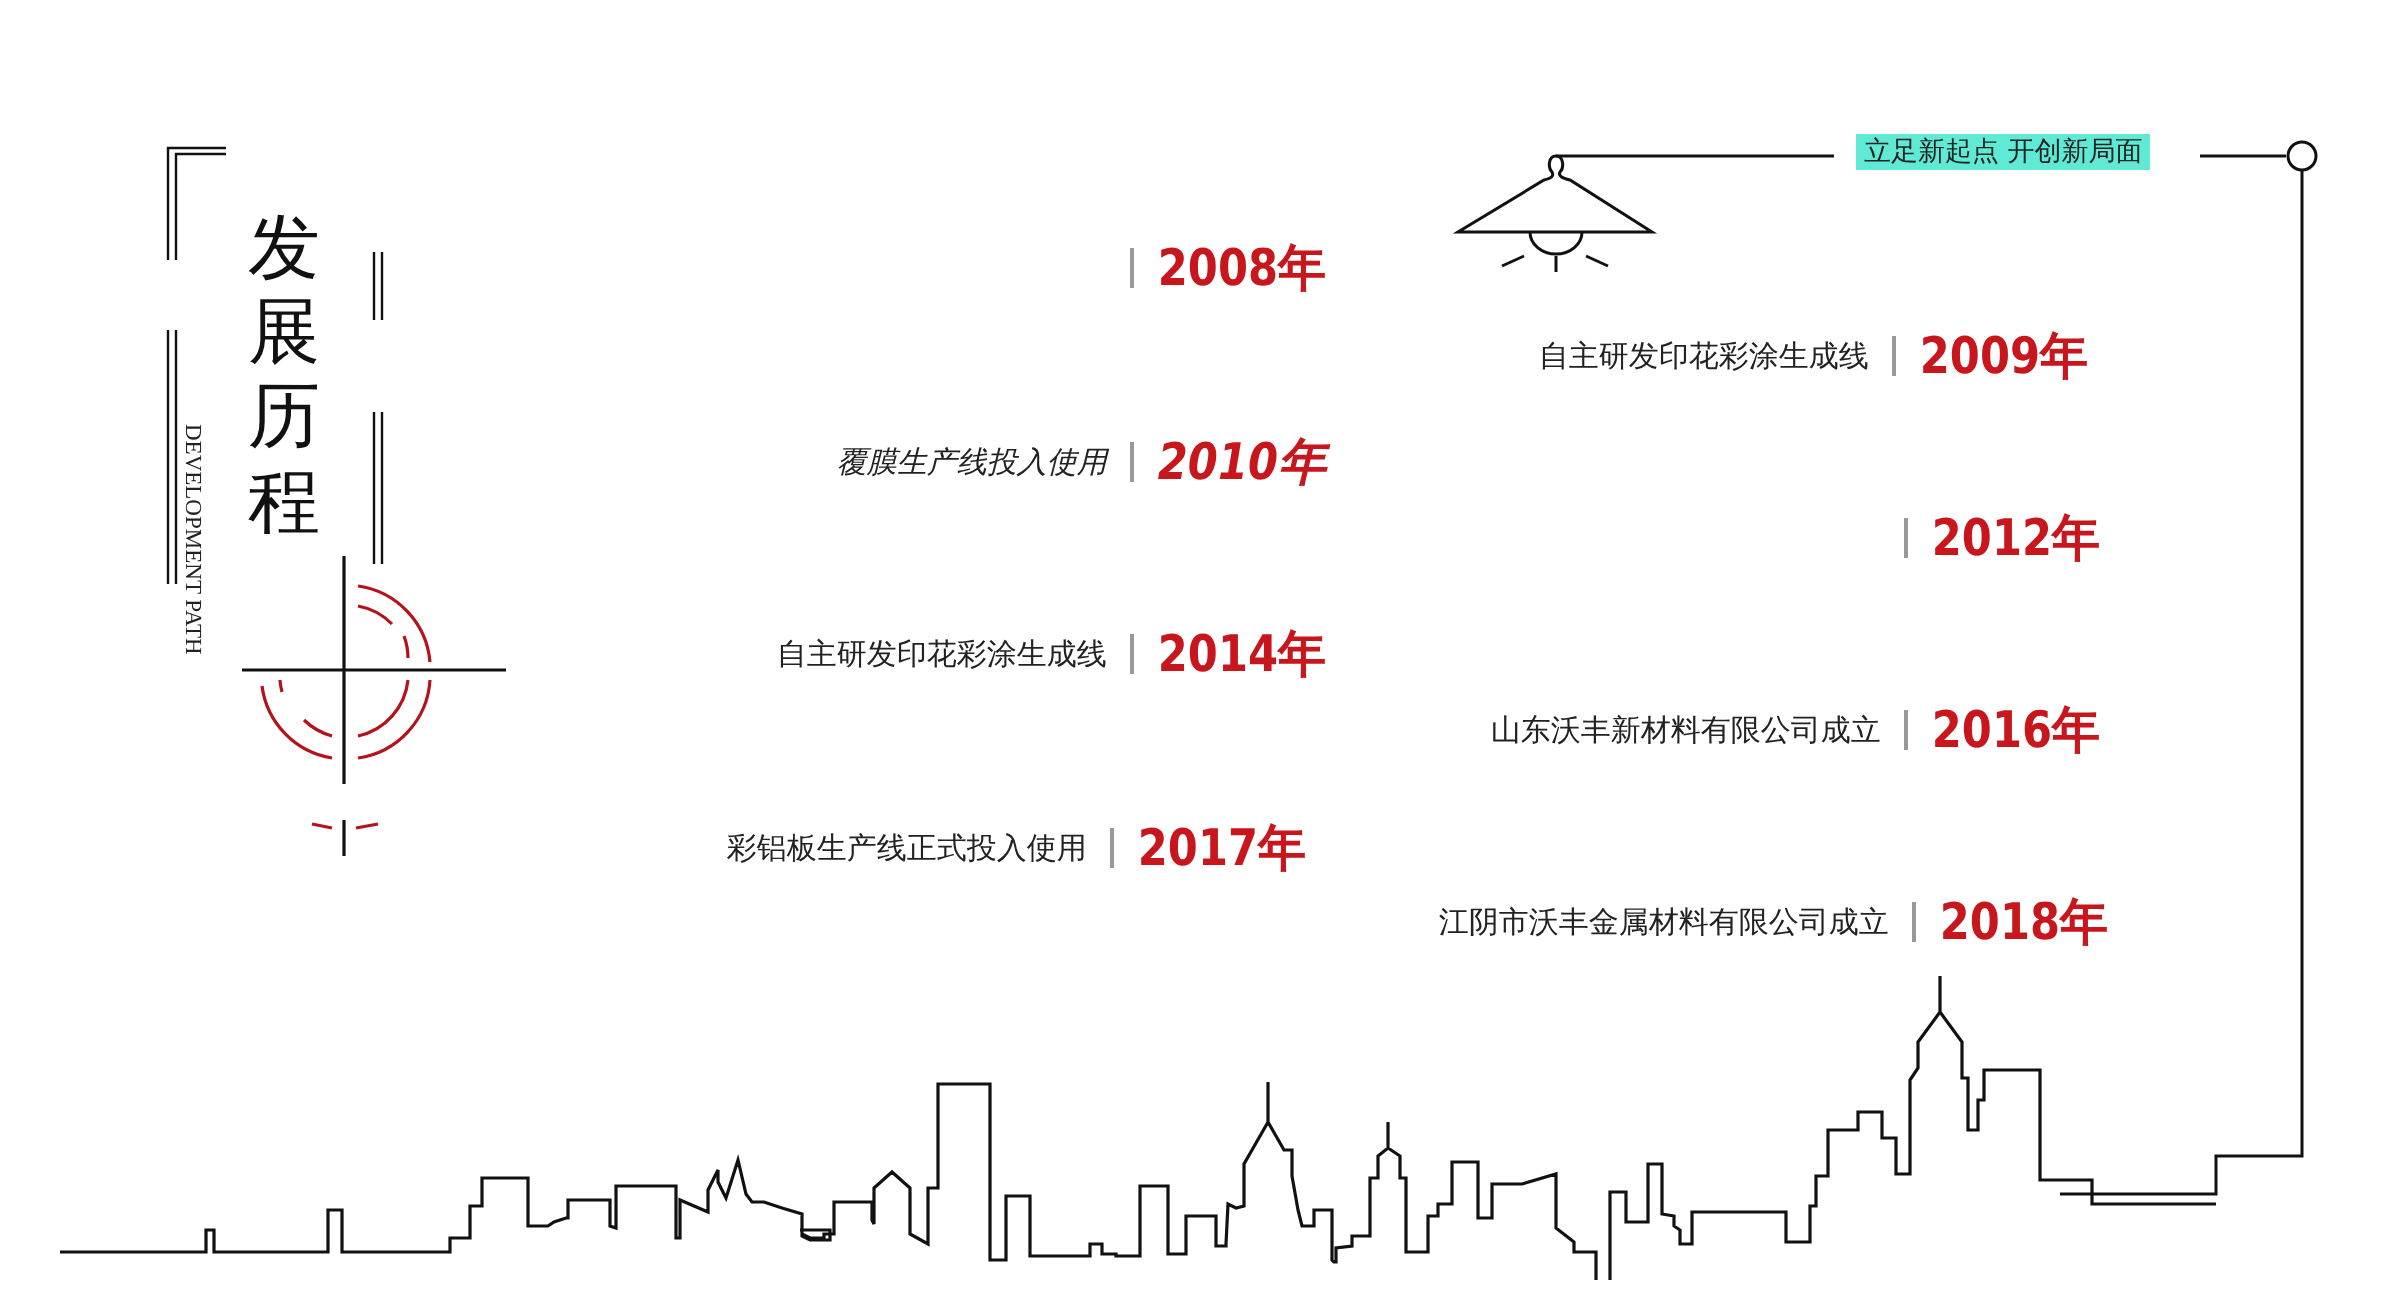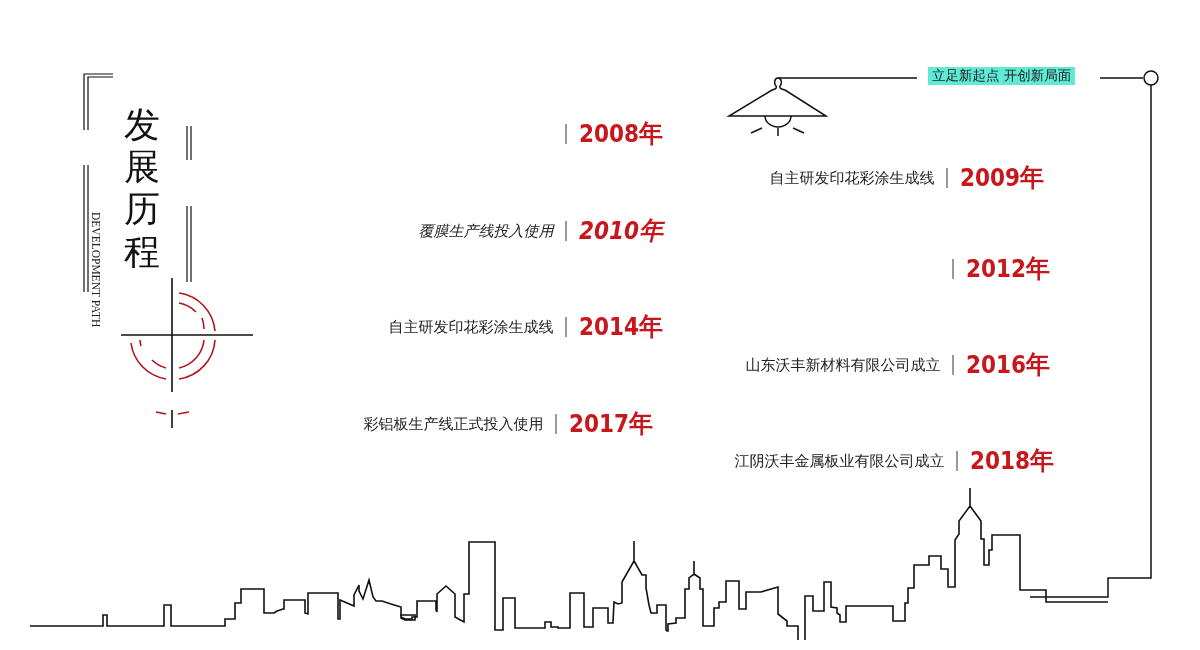--- a/index.html
+++ b/index.html
@@ -108,16 +108,16 @@
   <span class="desc">山东沃丰新材料有限公司成立</span>
   <span class="sep"></span>
   <span class="year">2016年</span>
 </div>
 <div class="milestone" style="right:547px; top:409px;">
   <span class="desc">彩铝板生产线正式投入使用</span>
   <span class="sep"></span>
   <span class="year">2017年</span>
 </div>
 <div class="milestone" style="right:146px; top:446px;">
-  <span class="desc">江阴沃丰金属板业有限公司成立</span>
+  <span class="desc">江阴市沃丰金属材料有限公司成立</span>
   <span class="sep"></span>
   <span class="year">2018年</span>
 </div>
 
 </body></html>

